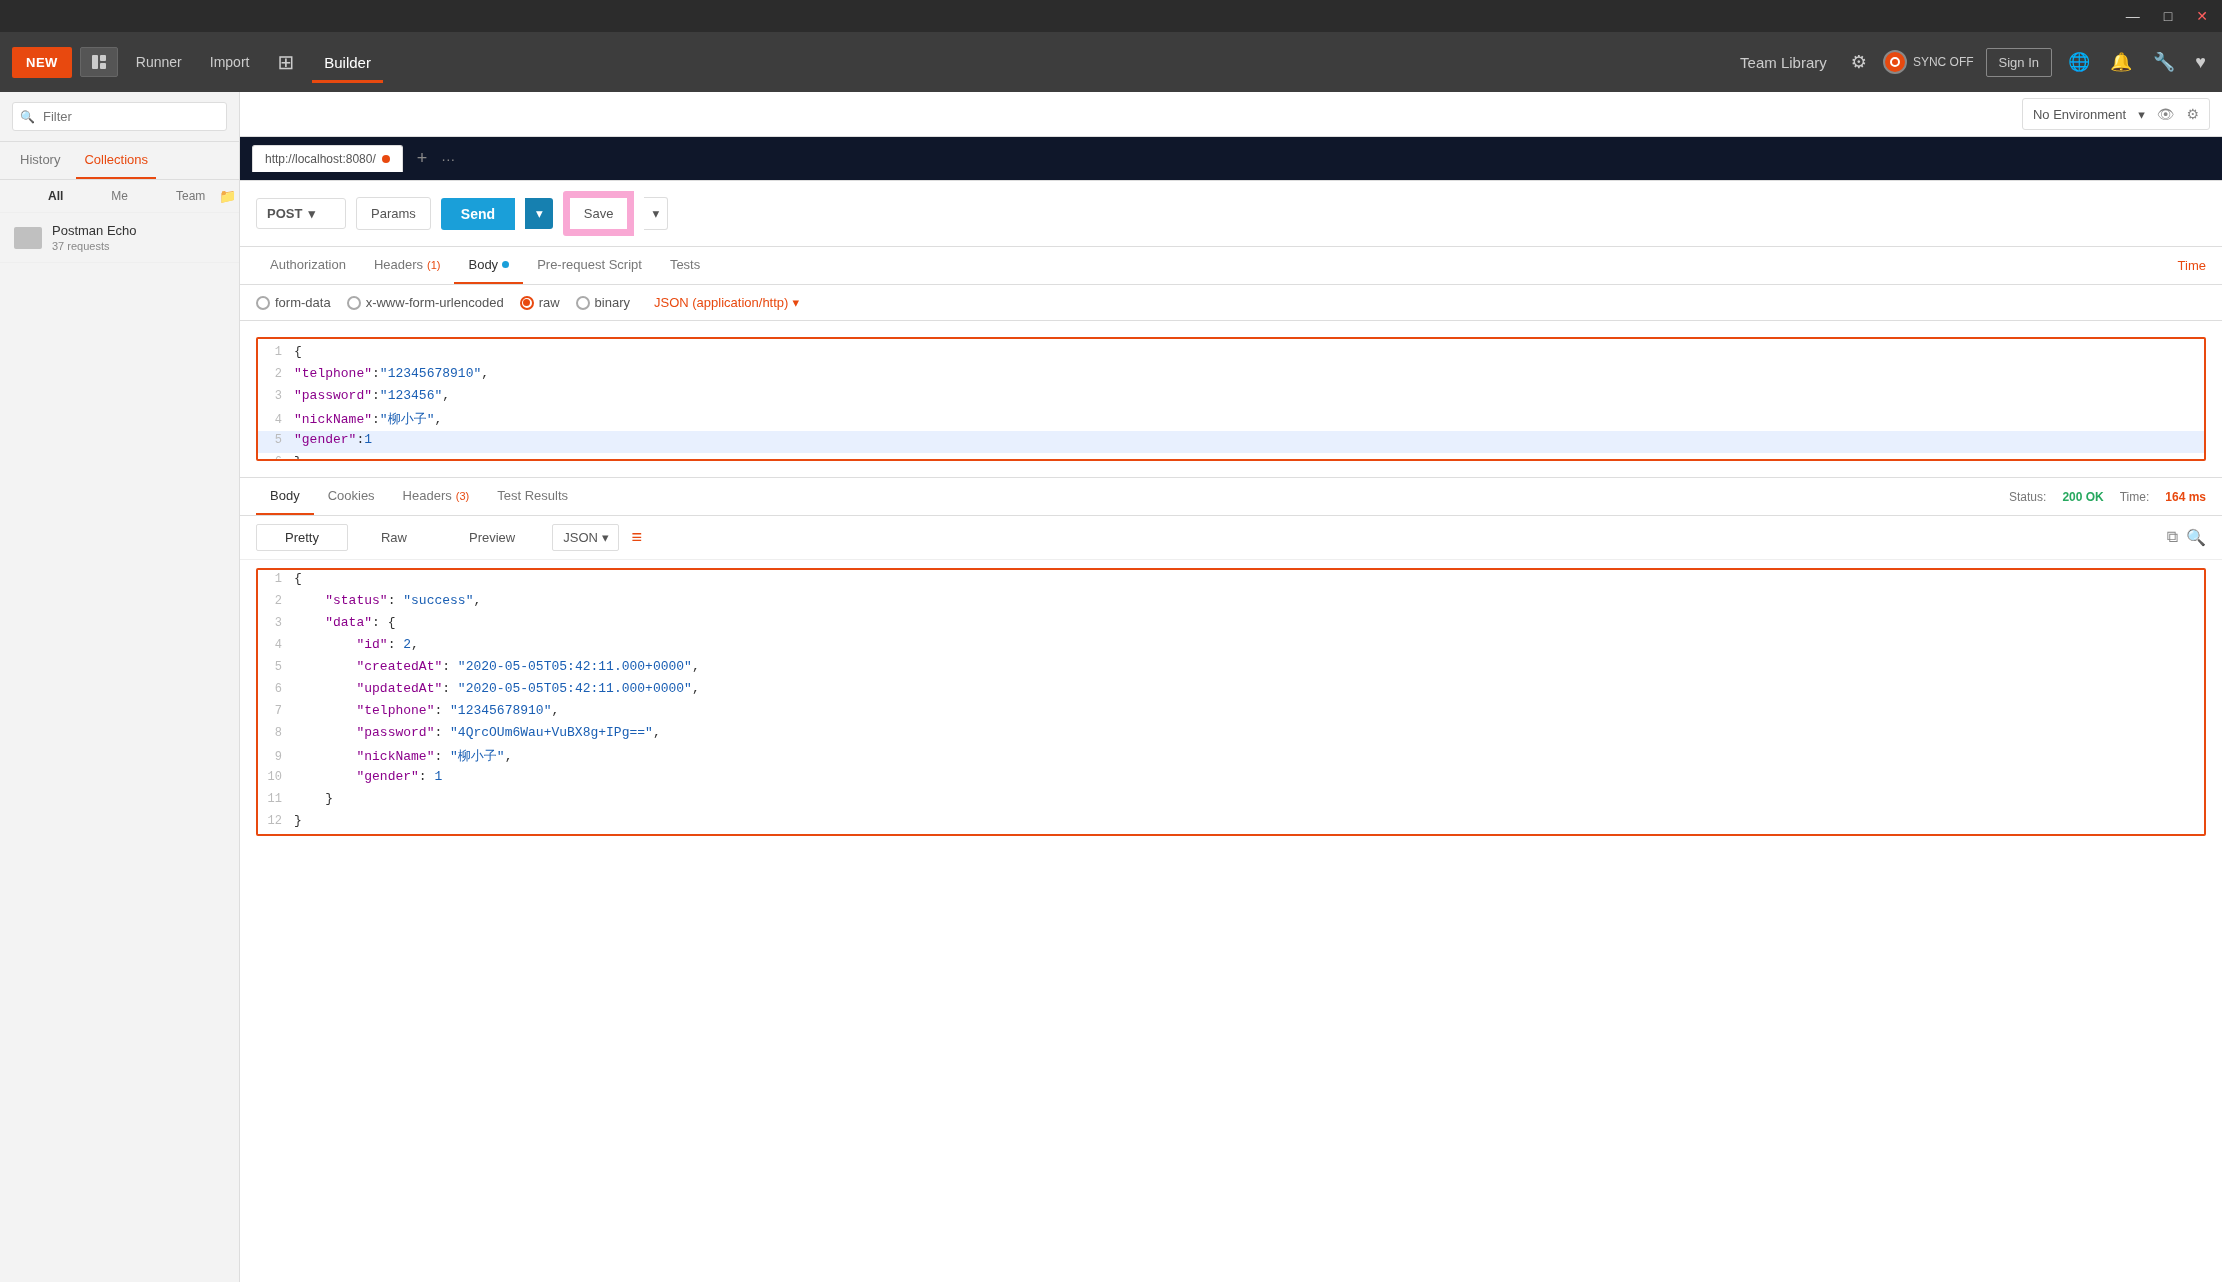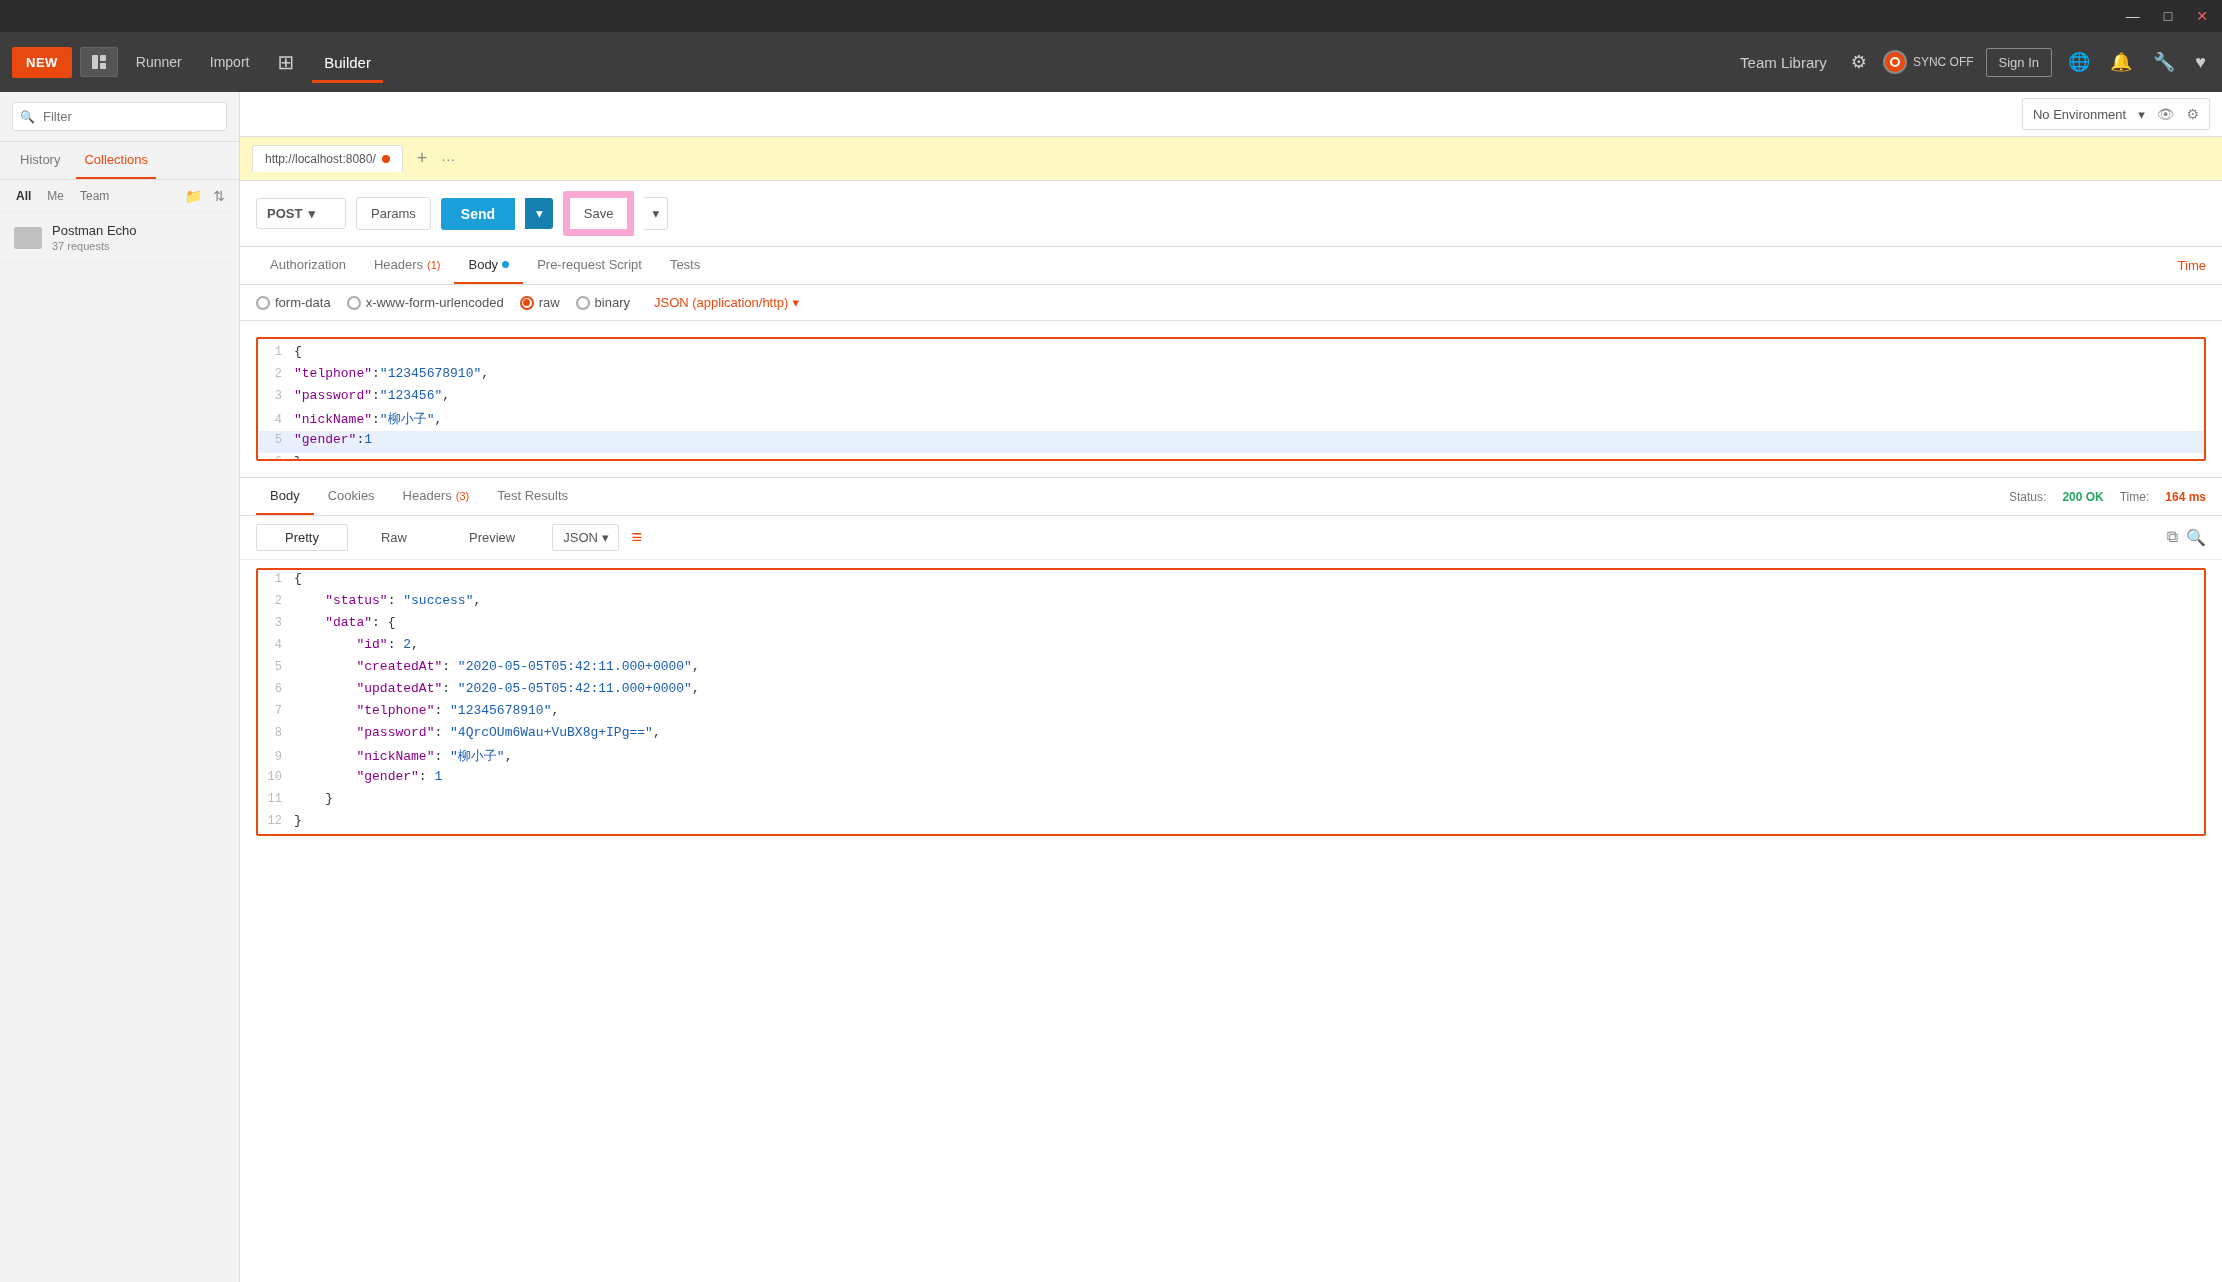--- a/index.html
+++ b/index.html
@@ -196,20 +196,21 @@
       align-items: center;
       padding: 6px 12px;
       gap: 8px;
       border-bottom: 1px solid #eee;
     }
     .filter-btn {
       font-size: 12px;
       color: #777;
       cursor: pointer;
       padding: 2px 4px;
+      margin-left: 32px;
     }
     .filter-btn.active { color: #333; font-weight: 600; }
     .sidebar-actions {
       display: flex;
       gap: 6px;
       margin-left: auto;
     }
     .sidebar-action-icon {
       color: #888;
       cursor: pointer;
@@ -248,21 +249,21 @@
     .right-panel {
       flex: 1;
       display: flex;
       flex-direction: column;
       overflow: hidden;
       background: white;
     }
 
     
     .url-bar-area {
-      background: #fef9c3;
+      background: #0f172a;
       border-bottom: 1px solid #ddd;
       padding: 8px 12px;
       display: flex;
       align-items: center;
       gap: 8px;
     }
     .url-tab {
       background: white;
       border: 1px solid #ddd;
       border-bottom: none;

